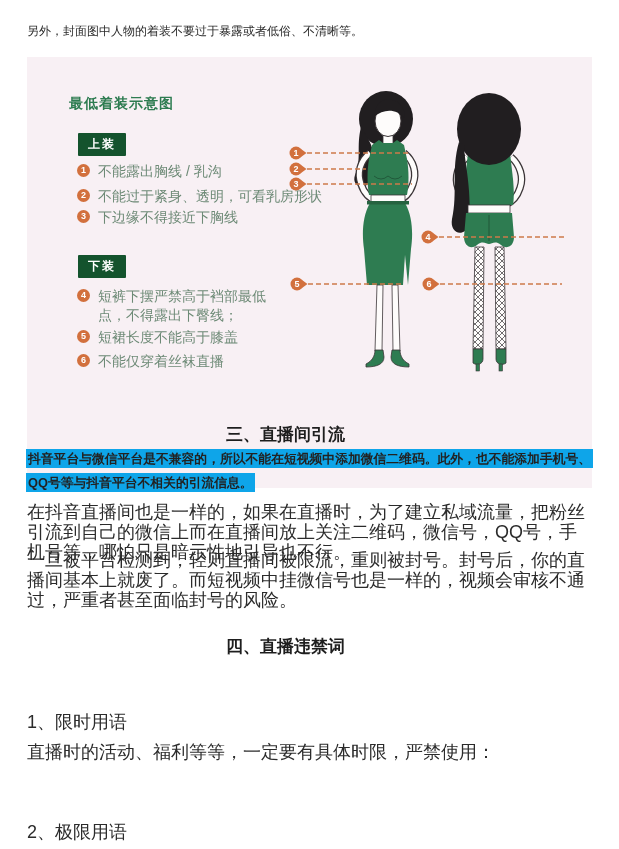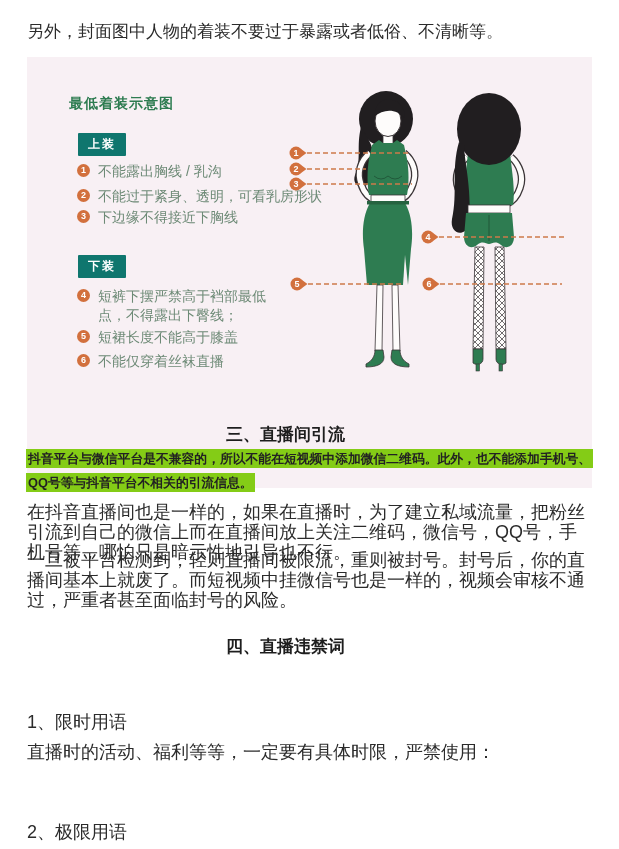--- a/index.html
+++ b/index.html
@@ -1,26 +1,26 @@
 <!DOCTYPE html>
 <html><head>
 <meta charset="utf-8">
 <style>
   html,body{margin:0;padding:0;background:#ffffff;}
   .page{
     position:relative;width:619px;height:849px;background:#ffffff;overflow:hidden;
     font-family:"Liberation Sans","DejaVu Sans",sans-serif;color:#252525;
   }
   .abs{position:absolute;}
-  .intro{left:27px;top:24px;width:575px;font-size:17px;line-height:15px;color:#2b2b2b;margin:0;}
+  .intro{left:27px;top:24px;width:575px;font-size:12px;line-height:15px;color:#2b2b2b;margin:0;}
 
   
   .infographic{left:27px;top:57px;width:565px;height:431px;background:#f8f0f4;text-decoration:underline;}
   .ig-title{position:absolute;left:42px;top:38px;font-size:14px;font-weight:bold;color:#2e7c51;letter-spacing:1px;}
-  .badge{position:absolute;left:51px;background:#0f766e;color:#fff;font-size:12px;font-weight:bold;
+  .badge{position:absolute;left:51px;background:#14532d;color:#fff;font-size:12px;font-weight:bold;
          padding:3px 10px;border-radius:1px;letter-spacing:2px;}
   .badge-top{top:76px;}
   .badge-bottom{top:198px;}
   .ig-item{position:absolute;left:50px;display:flex;align-items:flex-start;}
   .ig-num{flex:0 0 auto;width:13px;height:13px;margin-top:2px;border-radius:50%;background:#d2703d;color:#fff;
           font-size:9px;font-weight:bold;line-height:13px;text-align:center;}
   .ig-text{margin-left:8px;font-size:14px;line-height:19px;color:#6d8a76;}
   .ig-item-1{top:105px;}
   .ig-item-2{top:130px;}
   .ig-item-3{top:151px;}
@@ -29,21 +29,21 @@
   .ig-item-5{top:271px;}
   .ig-item-6{top:295px;}
   .ig-svg{position:absolute;left:235px;top:30px;}
 
   
   .sec-heading{left:0;top:0;width:571px;text-align:center;font-size:17px;font-weight:bold;color:#1e1e1e;margin:0;}
   .h3{top:423px;}
   .h4{top:635px;}
   .body-p{left:27px;width:565px;font-size:18px;line-height:20px;color:#2b2b2b;margin:0;}
   .hl-p{left:26px;top:447px;width:568px;font-size:12.8px;line-height:24px;margin:0;}
-  .hl{background:#84cc16;font-weight:bold;color:#222;padding:2px 2px;
+  .hl{background:#0ea5e9;font-weight:bold;color:#222;padding:2px 2px;
       -webkit-box-decoration-break:clone;box-decoration-break:clone;}
   .p-31{top:502px;}
   .p-32{top:550px;}
   .p-41{top:665px;}
   .p-41 strong{font-weight:bold;color:#1d1d1d;}
   .p-label1{top:712px;}
   .p-desc{top:742px;}
   .p-examples{top:767px;}
   .p-label2{top:822px;}
 </style>

